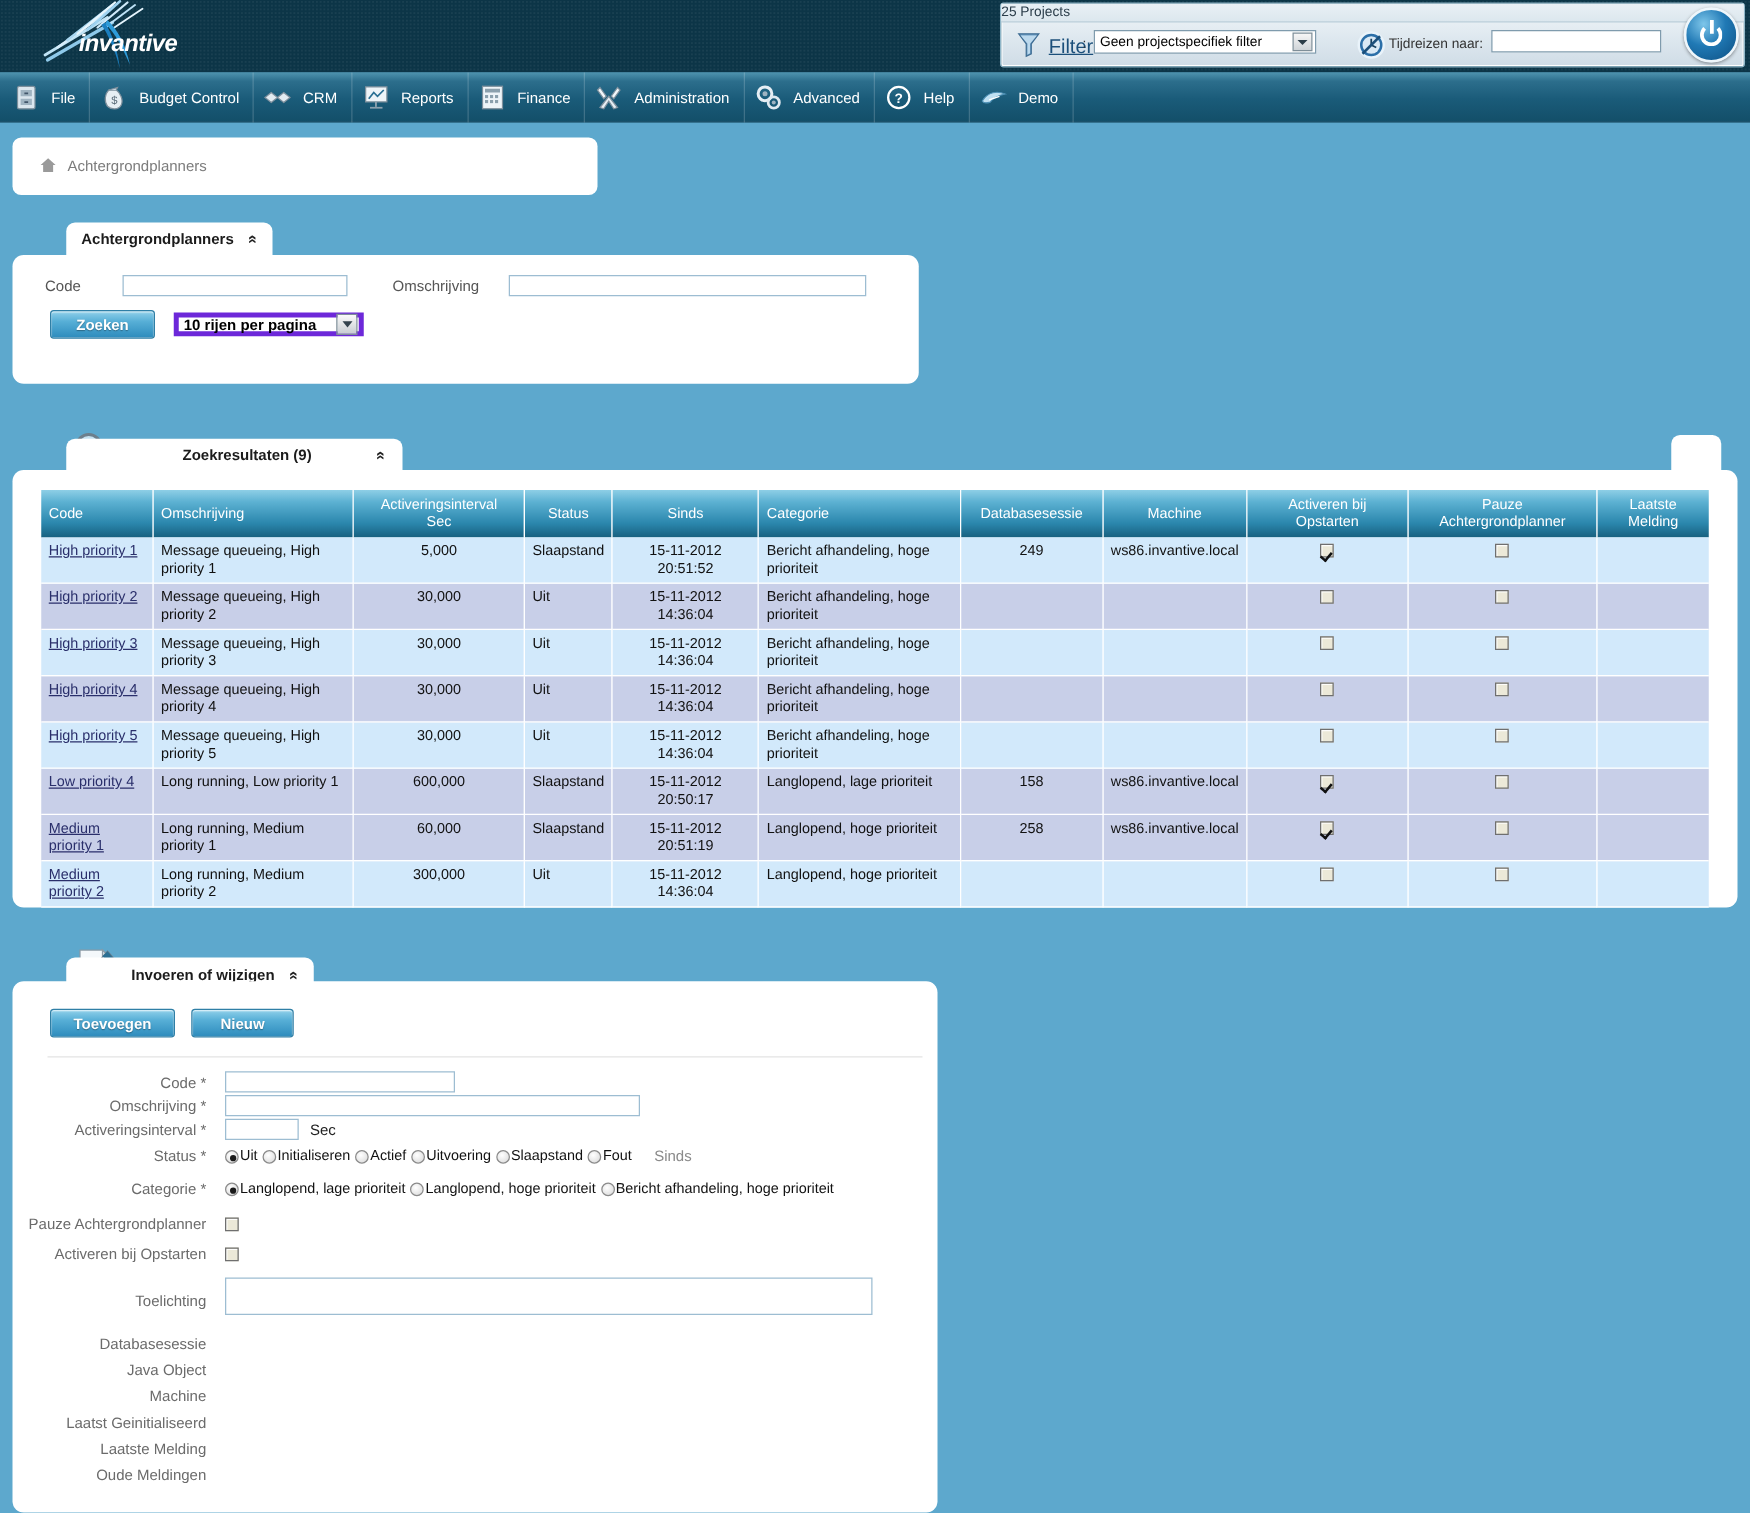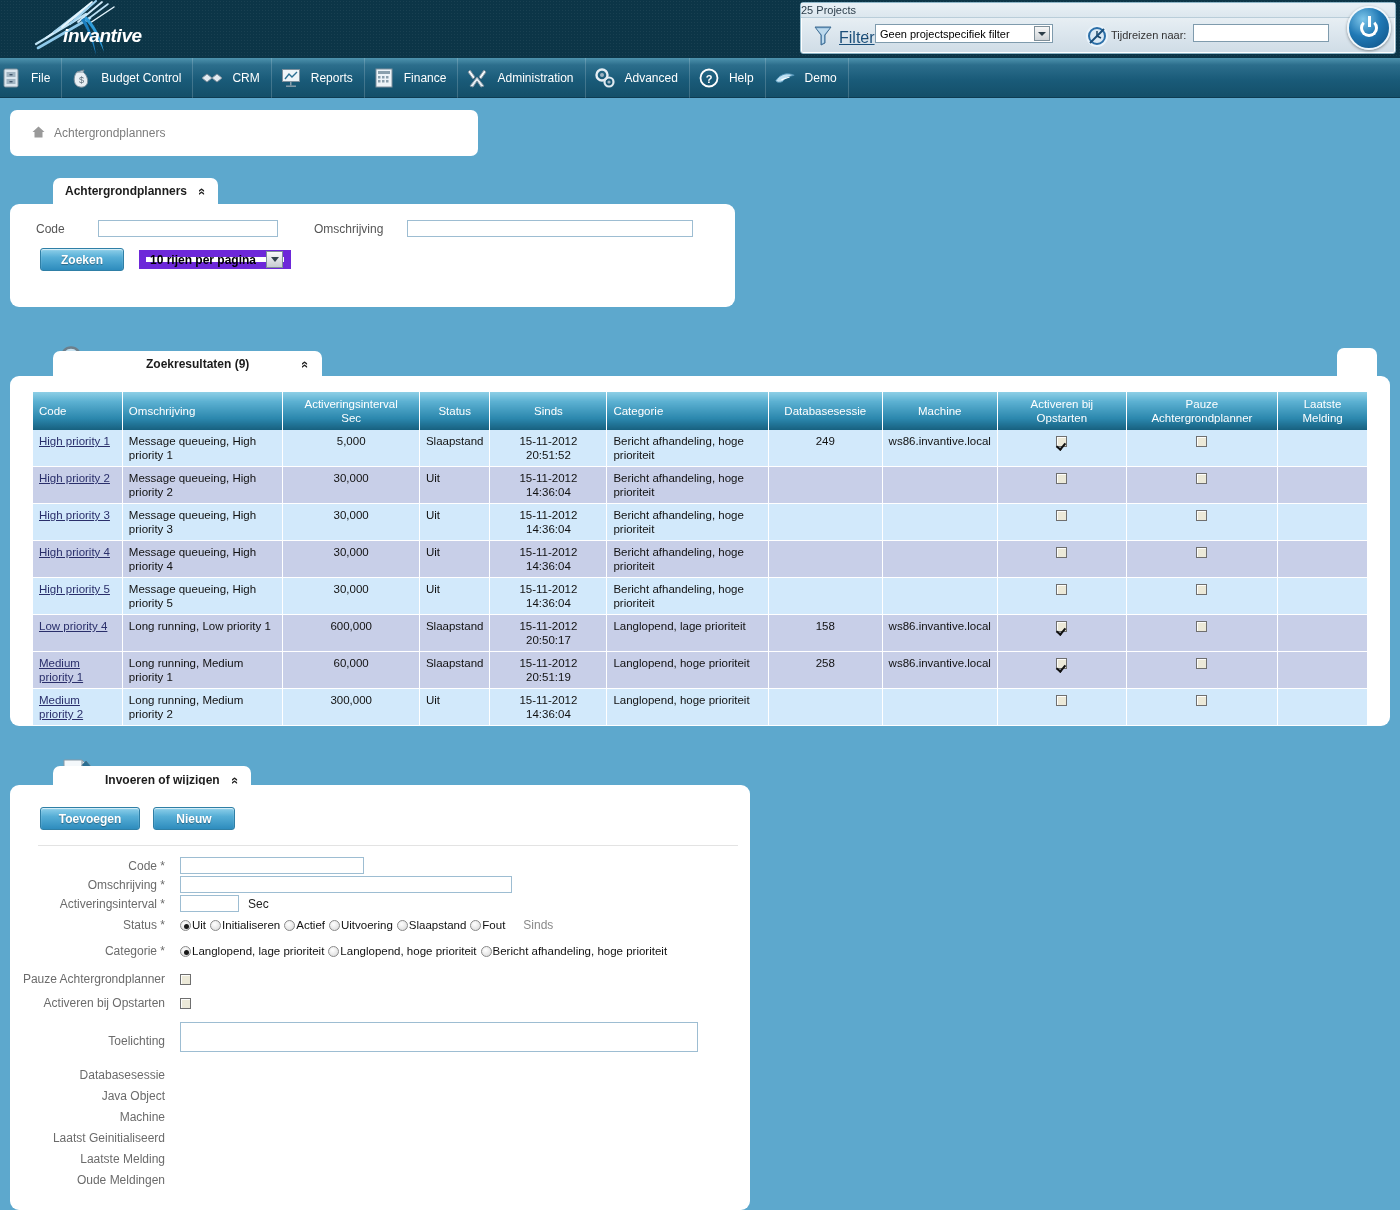--- a/index.html
+++ b/index.html
@@ -111,21 +111,21 @@
     position:absolute; left:0; top:58px; width:1400px; height:40px;
     background:linear-gradient(180deg,#4e93ae 0%, #2c6e8c 18%, #1a5b79 55%, #134f69 100%);
     display:flex; align-items:center;
     border-bottom:1px solid #0d3c52;
   }
   .menu-item{
     display:flex; align-items:center; height:40px; padding:0 11px 0 8px;
     border-right:1px solid rgba(255,255,255,0.18);
     cursor:pointer; color:#ffffff; font-size:12px; white-space:nowrap;
   }
-  .menu-item:first-child{ padding-left:0; }
+  .menu-item:first-child{ padding-left:10px; }
   .menu-item .mlabel{ margin-left:9px; }
   .menu-item .micon{ display:inline-flex; width:22px;height:24px; align-items:center; justify-content:center;}
   #menubar .tail{ flex:1; height:40px; }
 
   
   #breadcrumb{
     position:absolute; left:10px; top:110px; width:468px; height:46px;
     background:#fff; border-radius:7px;
     display:flex; align-items:center; padding-left:22px;
   }
@@ -157,21 +157,21 @@
     border:1px solid #2f7fa6;
     border-radius:3px;
     background:linear-gradient(180deg,#8fd0ea 0%,#56aed6 40%, #2e8cbd 100%);
     color:#ffffff; font-size:12px; font-weight:bold;
     text-shadow:0 1px 1px rgba(0,0,0,0.35);
     cursor:pointer;
     box-shadow:0 1px 1px rgba(255,255,255,0.7) inset;
   }
   .combo{
     display:inline-flex; align-items:center; height:19px; width:152px;
-    border:7px solid #6d28d9; background:#fff;
+    border:4px solid #6d28d9; background:#fff;
   }
   .combo .ctxt{ flex:1; font-size:12px; font-weight:bold; padding-left:4px; color:#000; white-space:nowrap;}
   .combo .carrow{
     width:17px;height:17px;margin-right:1px;
     border:1px solid #7f8f99;
     background:linear-gradient(180deg,#fafafa,#c8cdd2);
     display:flex;align-items:center;justify-content:center;
   }
   .combo .carrow i{
     width:0;height:0;border-left:4px solid transparent;border-right:4px solid transparent;

